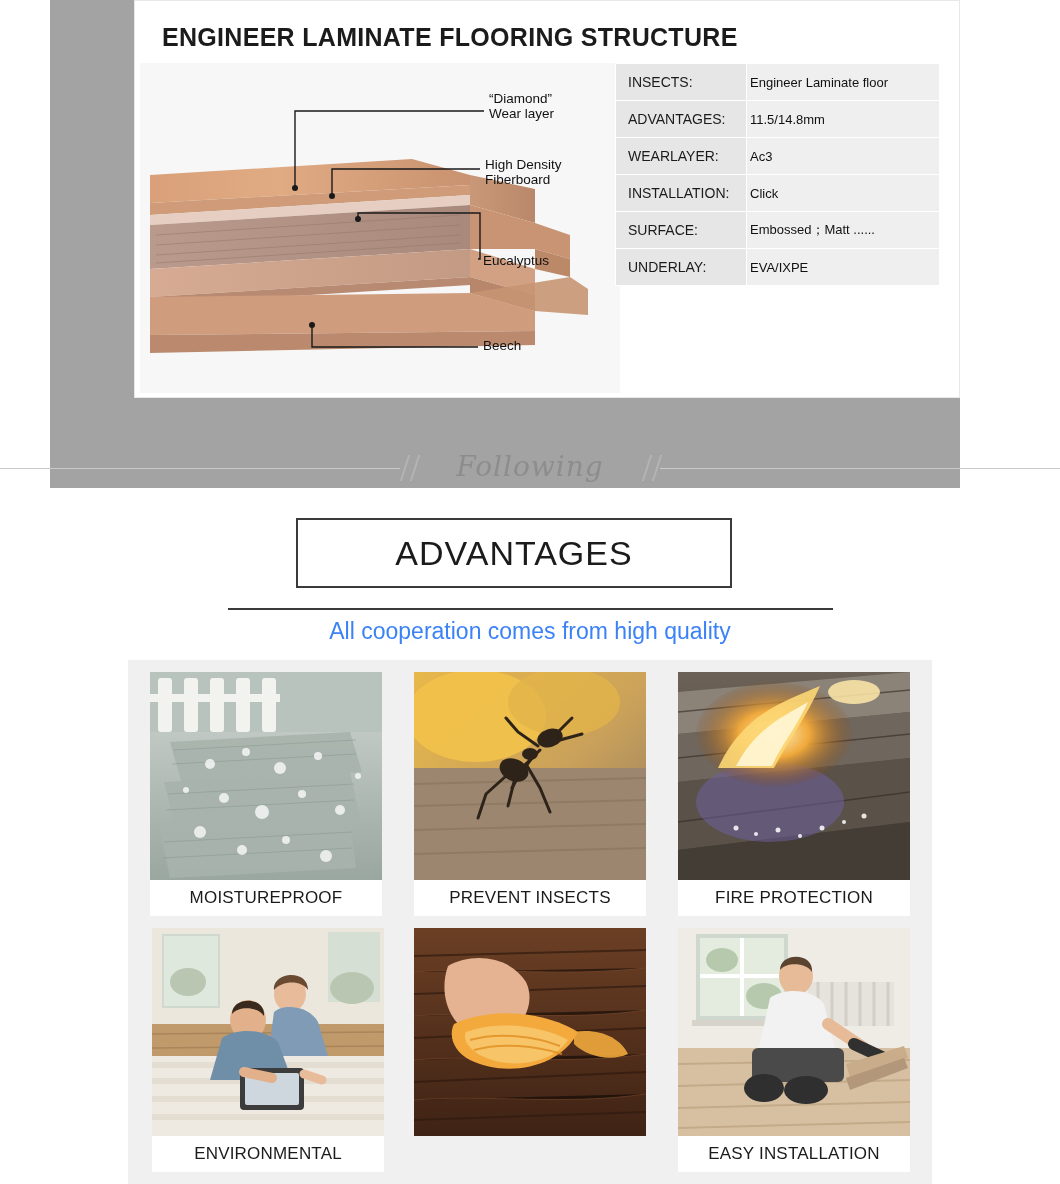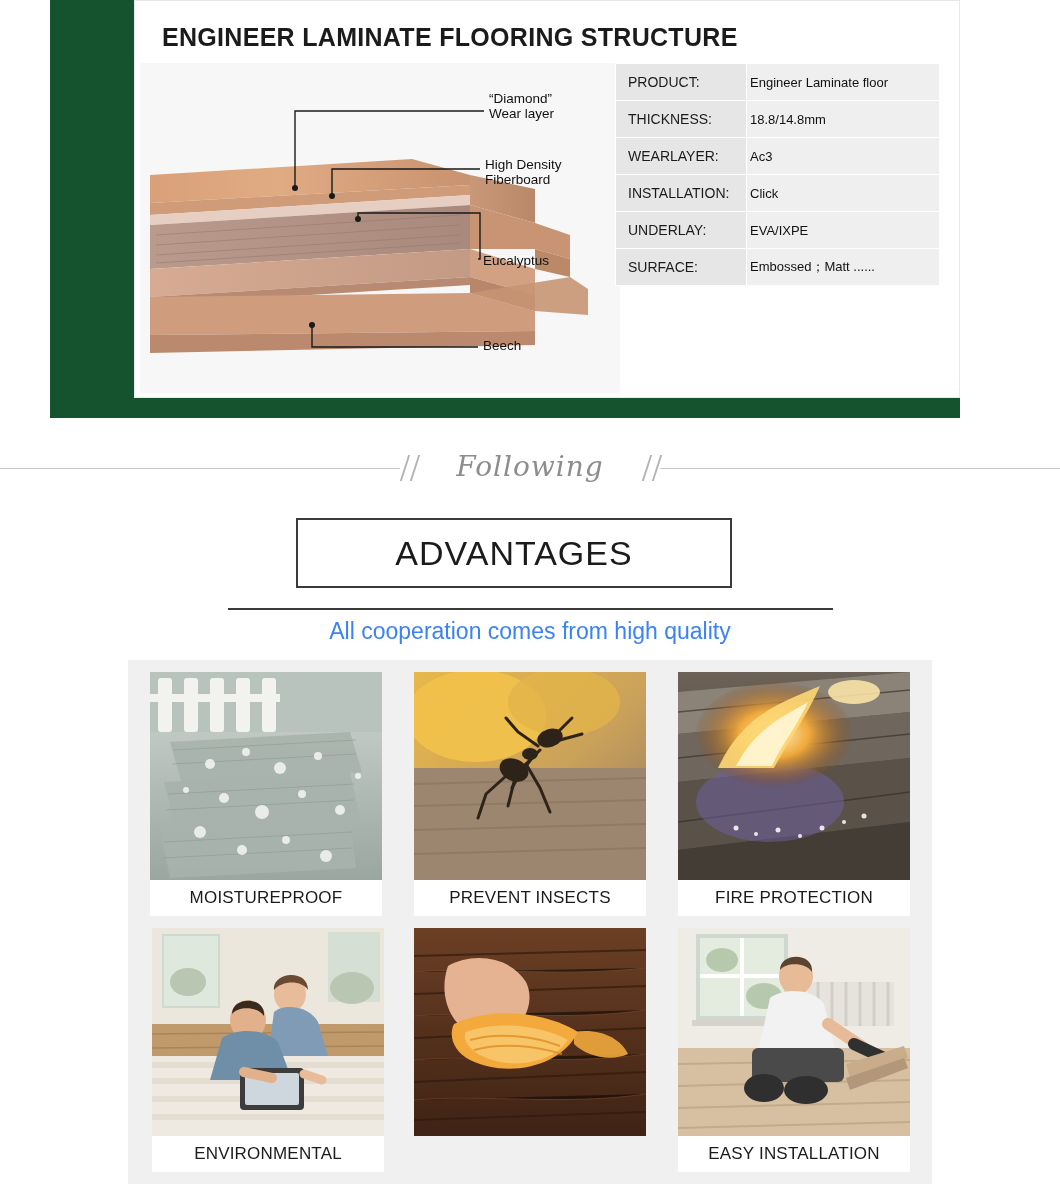--- a/index.html
+++ b/index.html
@@ -15,22 +15,22 @@
     overflow: hidden;
     position: relative;
   }
 
   
   .structure-outer {
     position: absolute;
     left: 50px;
     top: 0px;
     width: 910px;
-    height: 418px;
-    background: #14532d;
+    height: 488px;
+    background: #a3a3a3;
     box-sizing: border-box;
     padding: 0;
   }
   .structure-inner {
     position: absolute;
     left: 84px;
     top: 0px;
     width: 826px;
     height: 398px;
     background: #ffffff;
@@ -329,42 +329,42 @@
         <div class="callout-label cl-hdf">High Density
 Fiberboard</div>
         <div class="callout-label cl-euca">Eucalyptus</div>
         <div class="callout-label cl-beech">Beech</div>
       </div>
     </div>
 
     <table class="spec-table">
       <tbody>
         <tr>
-          <td class="k">PRODUCT:</td>
+          <td class="k">INSECTS:</td>
           <td class="v">Engineer Laminate floor</td>
         </tr>
         <tr>
-          <td class="k">THICKNESS:</td>
-          <td class="v">18.8/14.8mm</td>
+          <td class="k">ADVANTAGES:</td>
+          <td class="v">11.5/14.8mm</td>
         </tr>
         <tr>
           <td class="k">WEARLAYER:</td>
           <td class="v">Ac3</td>
         </tr>
         <tr>
           <td class="k">INSTALLATION:</td>
           <td class="v">Click</td>
         </tr>
         <tr>
+          <td class="k">SURFACE:</td>
+          <td class="v">Embossed；Matt ......</td>
+        </tr>
+        <tr>
           <td class="k">UNDERLAY:</td>
           <td class="v">EVA/IXPE</td>
-        </tr>
-        <tr>
-          <td class="k">SURFACE:</td>
-          <td class="v">Embossed；Matt ......</td>
         </tr>
       </tbody>
     </table>
 
   </div>
 </div>
 
 <div class="following-wrap">
   <div class="following-rule fr-left"></div>
   <div class="following-rule fr-right"></div>

